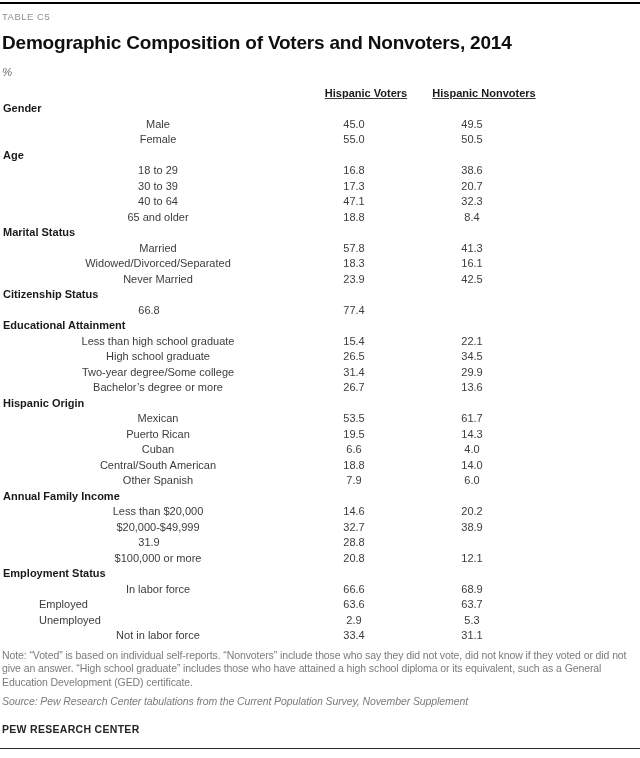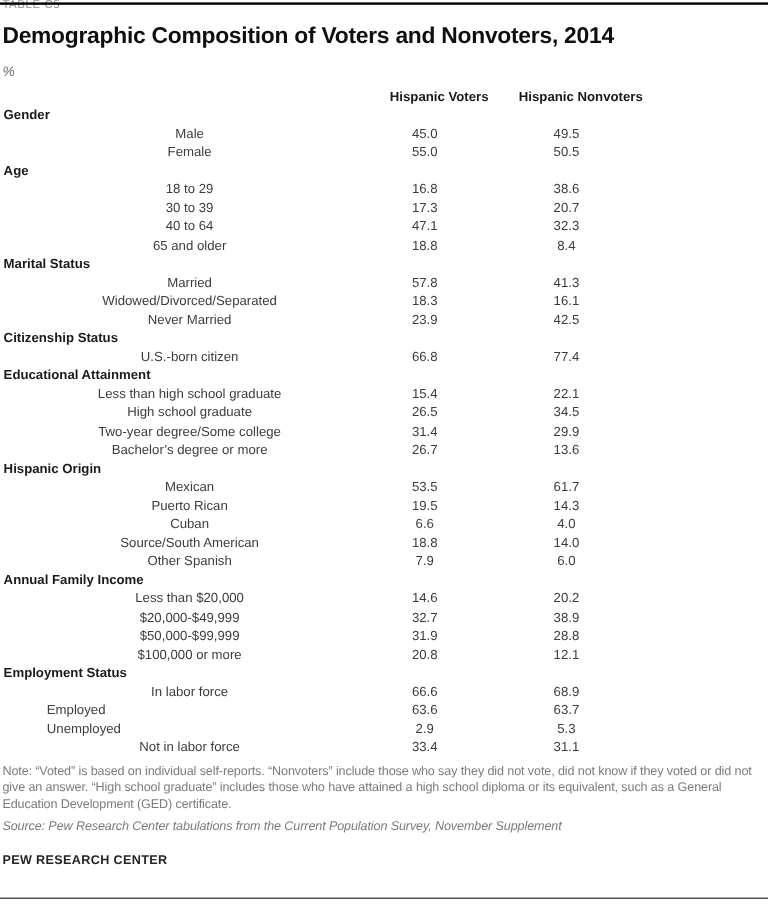--- a/index.html
+++ b/index.html
@@ -4,27 +4,27 @@
 <style>
   html,body{margin:0;padding:0;background:#fff;}
   body{
     width:640px;height:758px;
     font-family:"Liberation Sans","DejaVu Sans",sans-serif;
     color:#3c3c3c;
     -webkit-font-smoothing:antialiased;
   }
   .page{position:relative;width:636px;height:758px;padding:0 2px;box-sizing:content-box;}
   .top-rule{position:absolute;top:2px;left:0;width:640px;height:2px;background:#000;}
-  .table-label{font-size:9.5px;letter-spacing:.5px;color:#8f8f8f;line-height:10px;}
+  .table-label{padding-top:12px;font-size:9.5px;letter-spacing:.5px;color:#8f8f8f;line-height:10px;}
   .title{margin-top:12px;font-size:19px;font-weight:bold;color:#0f0f0f;letter-spacing:-.2px;line-height:17px;}
   .unit{margin-top:15px;font-size:11.5px;font-style:italic;color:#6f6f6f;line-height:12px;}
 
   .tbl{margin-top:8px;}
   .trow{display:grid;grid-template-columns:294px 116px 120px 1fr;align-items:center;height:15.5px;}
-  .hrow{height:14px;margin-bottom:1px;}
+  .hrow{height:14px;margin-bottom:1px;text-decoration:underline;}
   .cell{font-size:11px;line-height:13px;white-space:nowrap;}
   .colhead{font-weight:bold;color:#1a1a1a;text-align:center;transform:translateX(12px);}
   .sec{font-weight:bold;color:#1a1a1a;padding-left:1px;}
   .lbl{color:#3c3c3c;}
   .i1{padding-left:18px;text-align:center;}
   .i2{padding-left:37px;}
   .val{text-align:center;color:#3c3c3c;}
 
   .note{margin-top:5px;width:636px;font-size:10.5px;line-height:13.5px;color:#7b7b7b;letter-spacing:-.1px;}
   .source{margin-top:6px;width:636px;font-size:10.5px;line-height:13px;color:#7b7b7b;letter-spacing:-.1px;font-style:italic;}
@@ -121,21 +121,20 @@
           <div class="cell val">42.5</div>
           <div class="cell "></div>
         </div>
         <div class="trow">
           <div class="cell sec">Citizenship Status</div>
           <div class="cell val"></div>
           <div class="cell val"></div>
           <div class="cell "></div>
         </div>
         <div class="trow">
-          <div class="cell lbl i1">U.S.-born citizen</div>
           <div class="cell val">66.8</div>
           <div class="cell val">77.4</div>
           <div class="cell "></div>
         </div>
         <div class="trow">
           <div class="cell sec">Educational Attainment</div>
           <div class="cell val"></div>
           <div class="cell val"></div>
           <div class="cell "></div>
         </div>
@@ -181,21 +180,21 @@
           <div class="cell val">14.3</div>
           <div class="cell "></div>
         </div>
         <div class="trow">
           <div class="cell lbl i1">Cuban</div>
           <div class="cell val">6.6</div>
           <div class="cell val">4.0</div>
           <div class="cell "></div>
         </div>
         <div class="trow">
-          <div class="cell lbl i1">Source/South American</div>
+          <div class="cell lbl i1">Central/South American</div>
           <div class="cell val">18.8</div>
           <div class="cell val">14.0</div>
           <div class="cell "></div>
         </div>
         <div class="trow">
           <div class="cell lbl i1">Other Spanish</div>
           <div class="cell val">7.9</div>
           <div class="cell val">6.0</div>
           <div class="cell "></div>
         </div>
@@ -211,21 +210,20 @@
           <div class="cell val">20.2</div>
           <div class="cell "></div>
         </div>
         <div class="trow">
           <div class="cell lbl i1">$20,000-$49,999</div>
           <div class="cell val">32.7</div>
           <div class="cell val">38.9</div>
           <div class="cell "></div>
         </div>
         <div class="trow">
-          <div class="cell lbl i1">$50,000-$99,999</div>
           <div class="cell val">31.9</div>
           <div class="cell val">28.8</div>
           <div class="cell "></div>
         </div>
         <div class="trow">
           <div class="cell lbl i1">$100,000 or more</div>
           <div class="cell val">20.8</div>
           <div class="cell val">12.1</div>
           <div class="cell "></div>
         </div>

